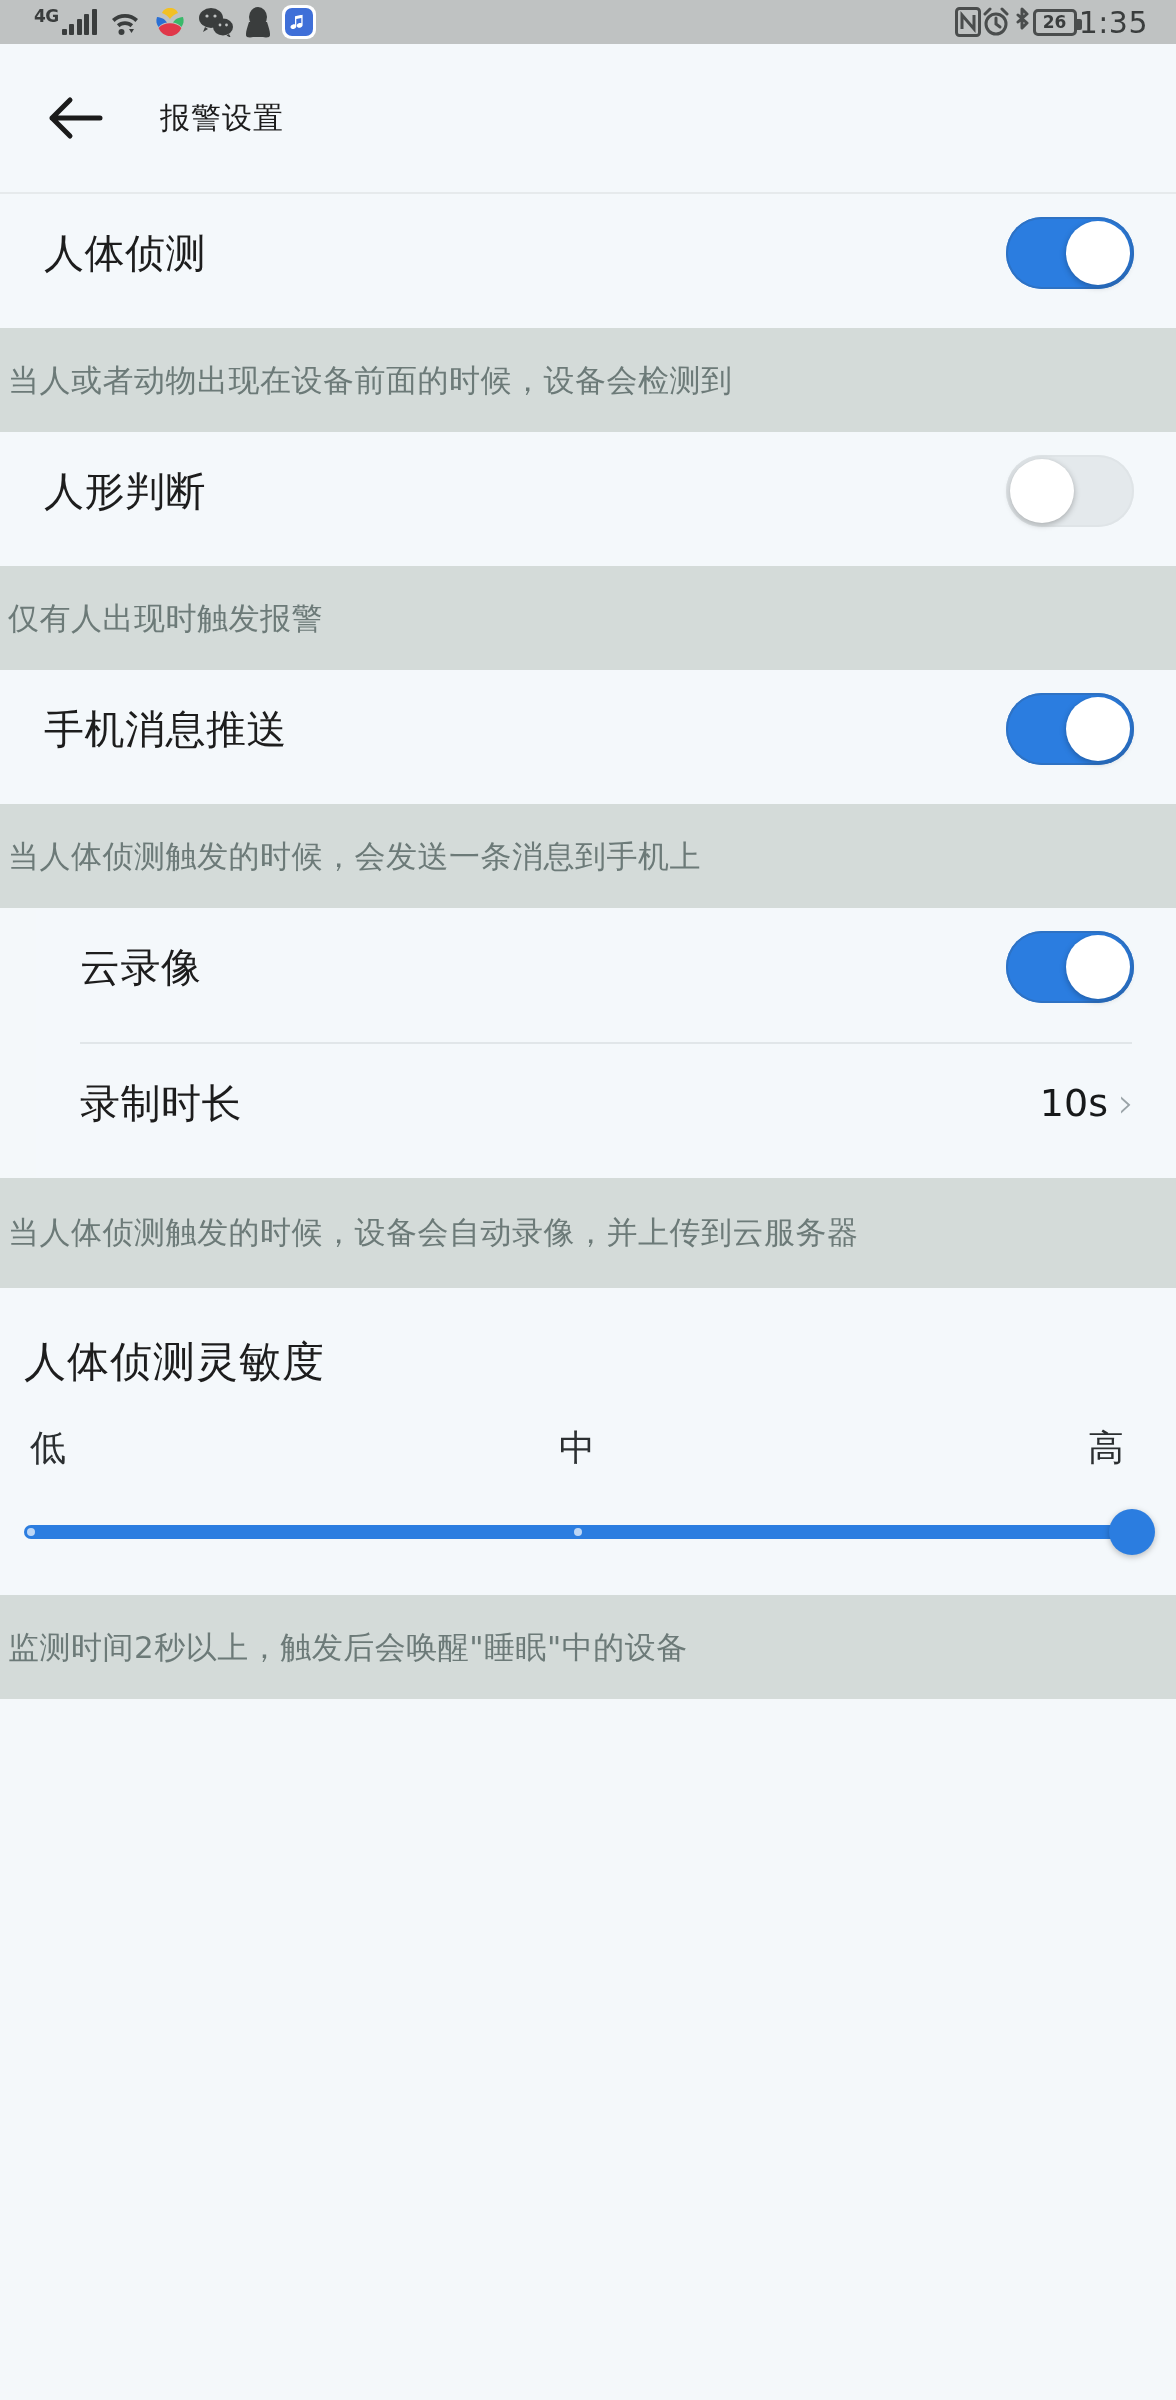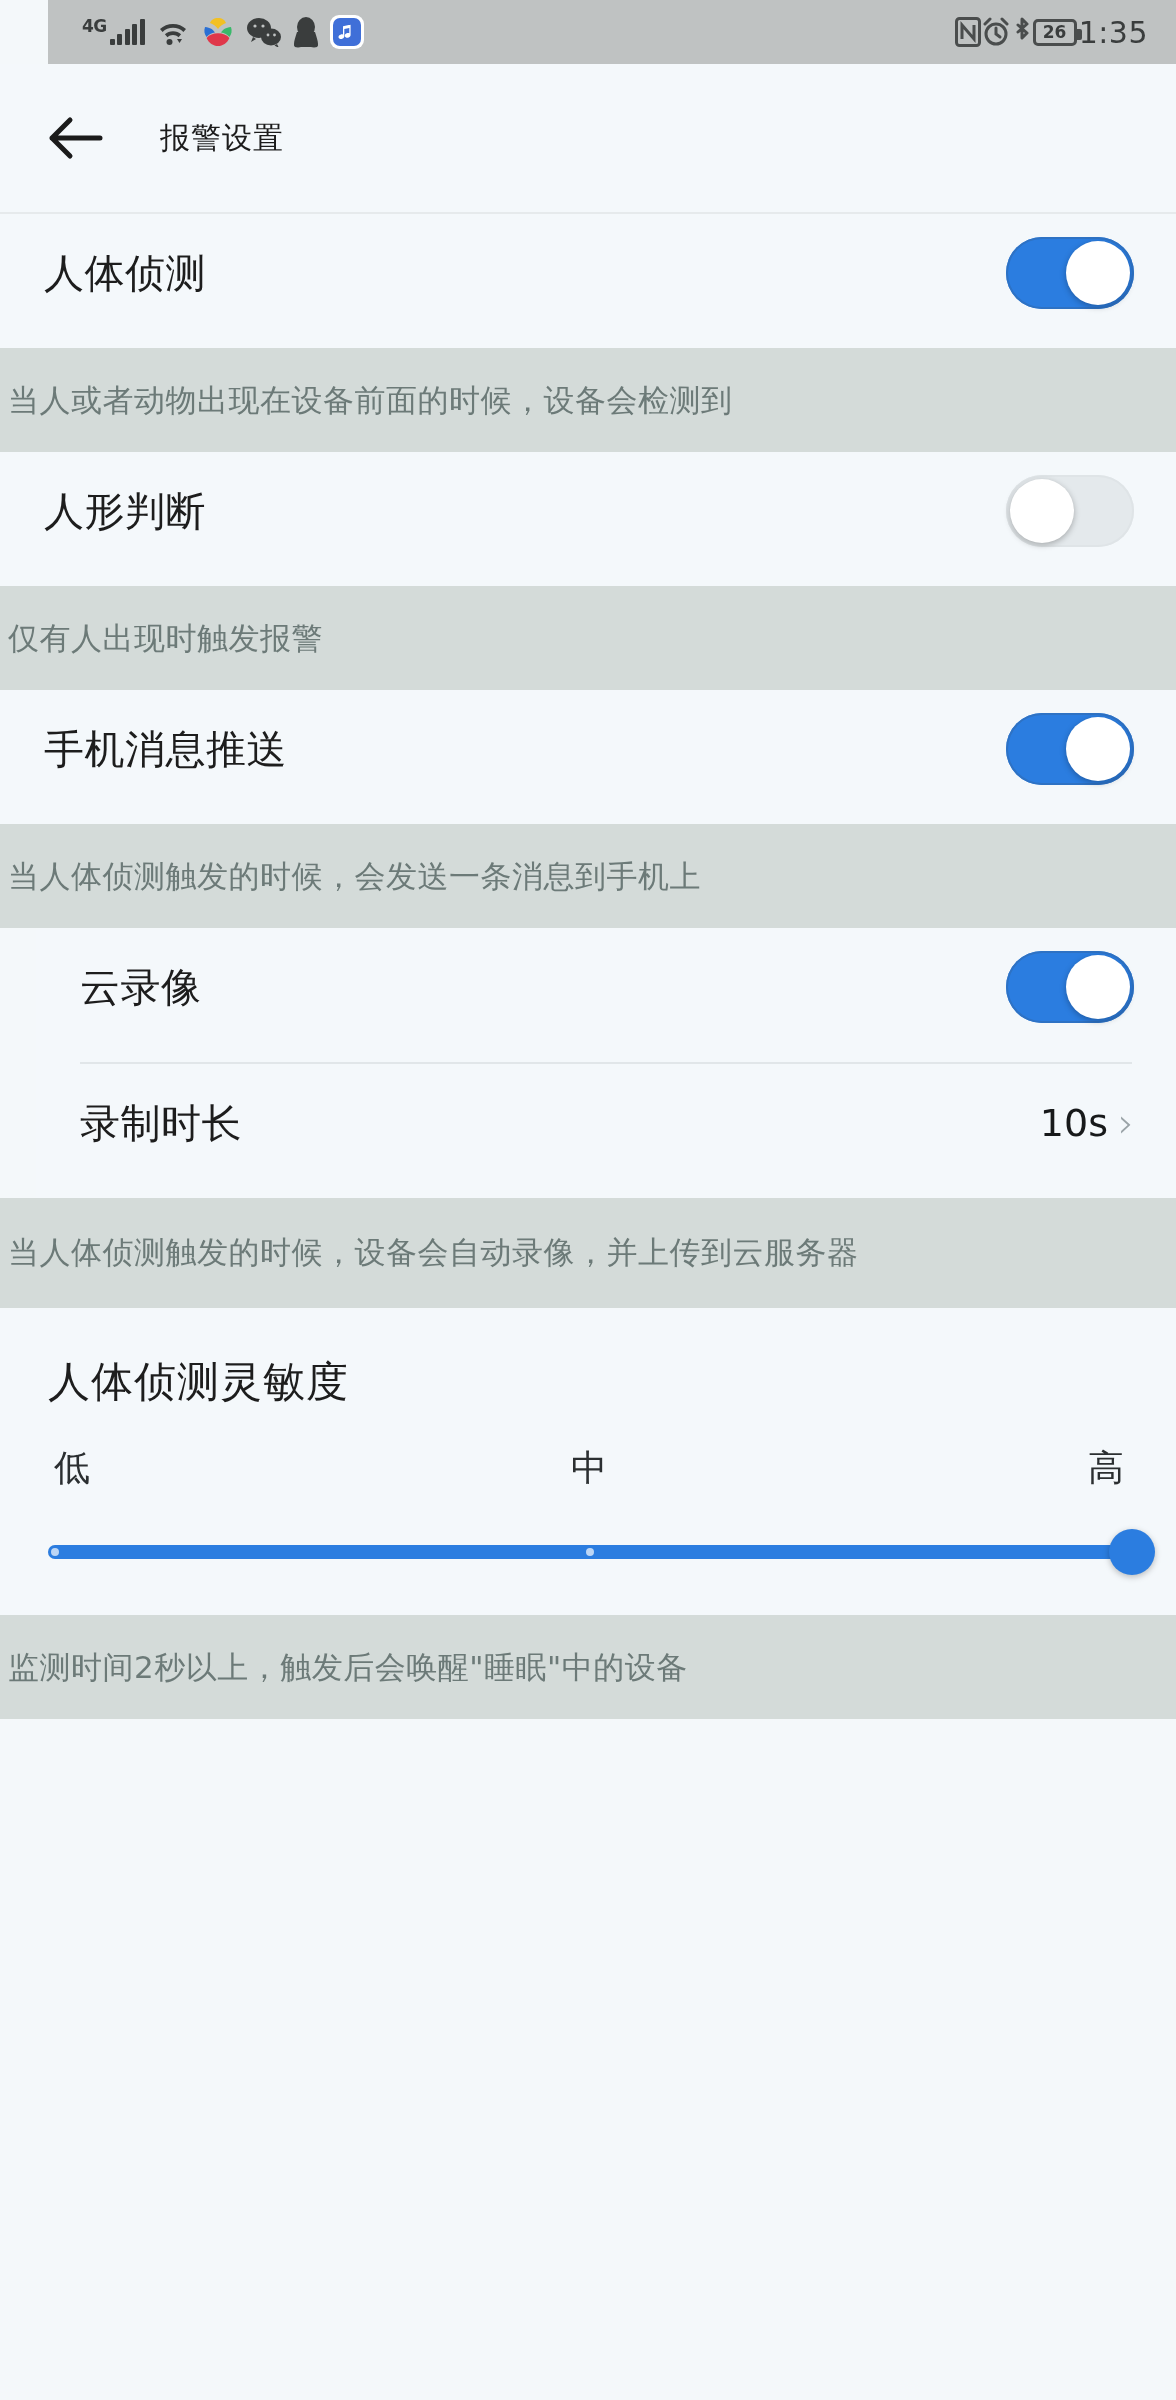--- a/index.html
+++ b/index.html
@@ -6,27 +6,26 @@
   html, body {
     width: 1176px;
     height: 2400px;
     background: #f4f8fa;
     font-family: "DejaVu Sans", "Liberation Sans", sans-serif;
     overflow: hidden;
   }
 
   
   .statusbar {
-    height: 64px;
+    height: 44px;
     background: #bfc2c2;
     display: flex;
     align-items: center;
     justify-content: space-between;
     padding: 0 28px 0 34px;
-    margin-left: 48px;
   }
   .sb-left, .sb-right { display: flex; align-items: center; }
   .sb-left { gap: 11px; }
   .sb-right { }
 
   .ic { display: block; }
 
   .sig-wrap { display: flex; align-items: flex-end; gap: 3px; }
   .sig-4g { font-size: 17px; font-weight: 700; color: #3a3d3d; line-height: 1;
             position: relative; top: -10px; letter-spacing: -0.5px; }
@@ -122,21 +121,21 @@
     position: absolute; top: 4px;
     width: 64px; height: 64px;
     border-radius: 50%;
     background: #ffffff;
     box-shadow: 0 2px 6px rgba(0,0,0,0.28);
   }
   .toggle.on  .knob { right: 4px; }
   .toggle.off .knob { left: 4px; }
 
   
-  .sens-block { background: #f4f8fb; padding: 46px 44px 40px 48px; }
+  .sens-block { background: #f4f8fb; padding: 46px 44px 40px 24px; }
   .sens-title { font-size: 42px; color: #1d1d1d; letter-spacing: 1px; }
   .sens-labels {
     display: flex; justify-content: space-between;
     margin-top: 34px; padding: 0 8px 0 6px;
   }
   .sens-labels span { font-size: 36px; color: #2b2f31; }
   .slider {
     position: relative;
     margin-top: 36px;
     height: 46px;

